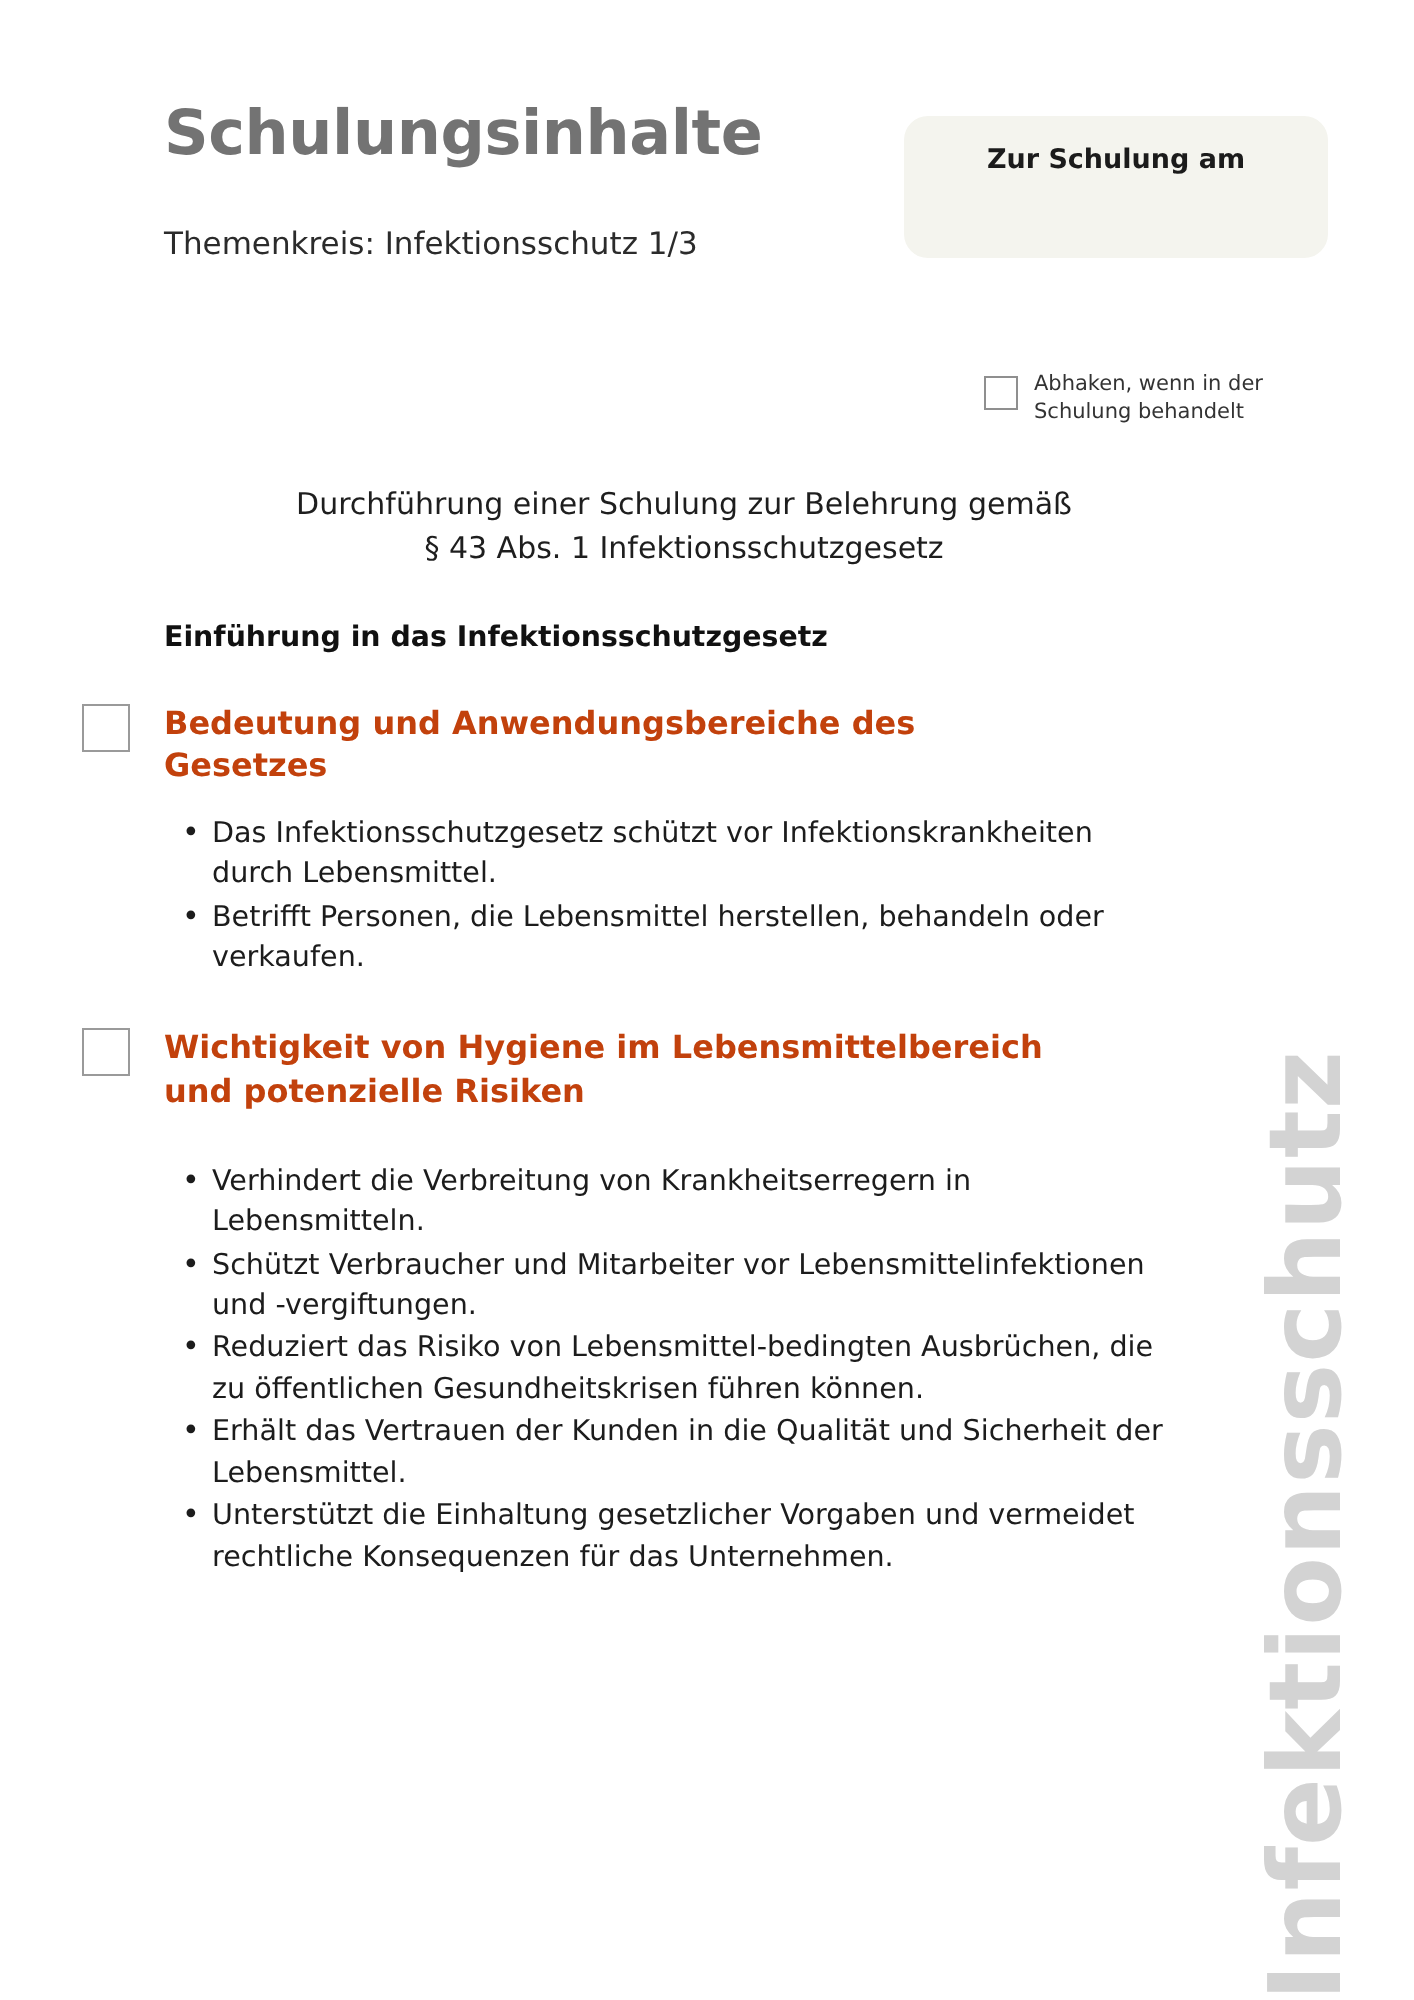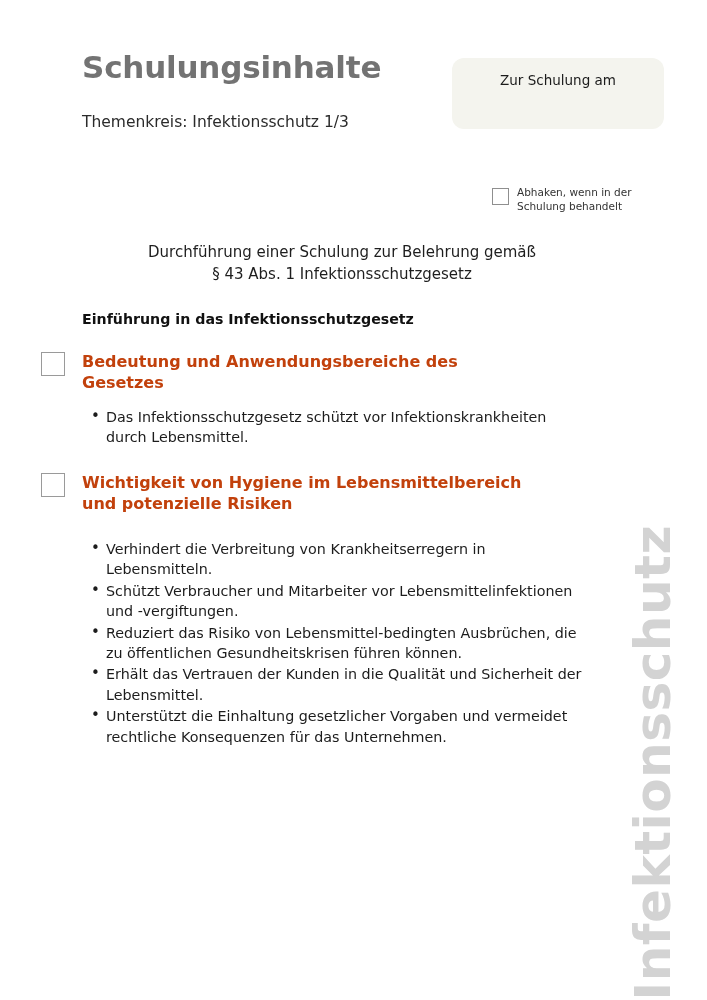--- a/index.html
+++ b/index.html
@@ -79,21 +79,21 @@
     width: 212px;
     height: 71px;
     background: #f4f4ee;
     border-radius: 12px;
     display: flex;
     align-items: flex-start;
     justify-content: center;
   }
   .schulung-box-label {
     font-size: 13.5px;
-    font-weight: 400;
+    font-weight: 700;
     color: #1b1b1b;
     margin-top: 14px;
     text-align: center;
   }
 
   .abhaken {
     position: absolute;
     left: 410px;
     top: 88px;
     display: flex;
@@ -210,20 +210,21 @@
     </div>
 
     <div class="section-title">Einführung in das Infektionsschutzgesetz</div>
 
     <div class="checkline">
       <div class="cb"></div>
       <div class="heading">Bedeutung und Anwendungsbereiche des Gesetzes</div>
     </div>
     <ul class="bullets">
       <li>Das Infektionsschutzgesetz schützt vor Infektionskrankheiten durch Lebensmittel.</li>
+      <li>Betrifft Personen, die Lebensmittel herstellen, behandeln oder verkaufen.</li>
     </ul>
 
     <div class="checkline">
       <div class="cb"></div>
       <div class="heading">Wichtigkeit von Hygiene im Lebensmittelbereich und potenzielle Risiken</div>
     </div>
     <div class="gap-lg"></div>
     <ul class="bullets">
       <li>Verhindert die Verbreitung von Krankheitserregern in Lebensmitteln.</li>
       <li>Schützt Verbraucher und Mitarbeiter vor Lebensmittelinfektionen und -vergiftungen.</li>

